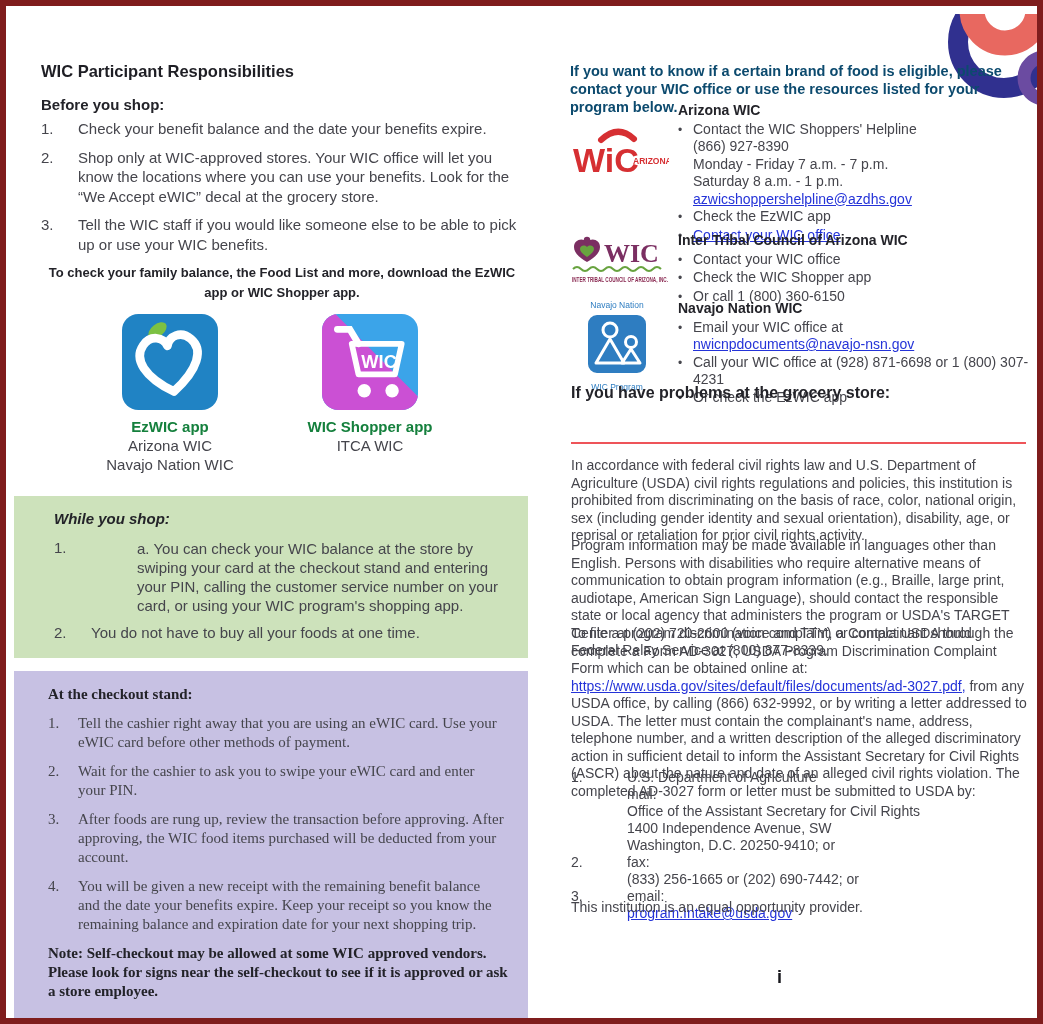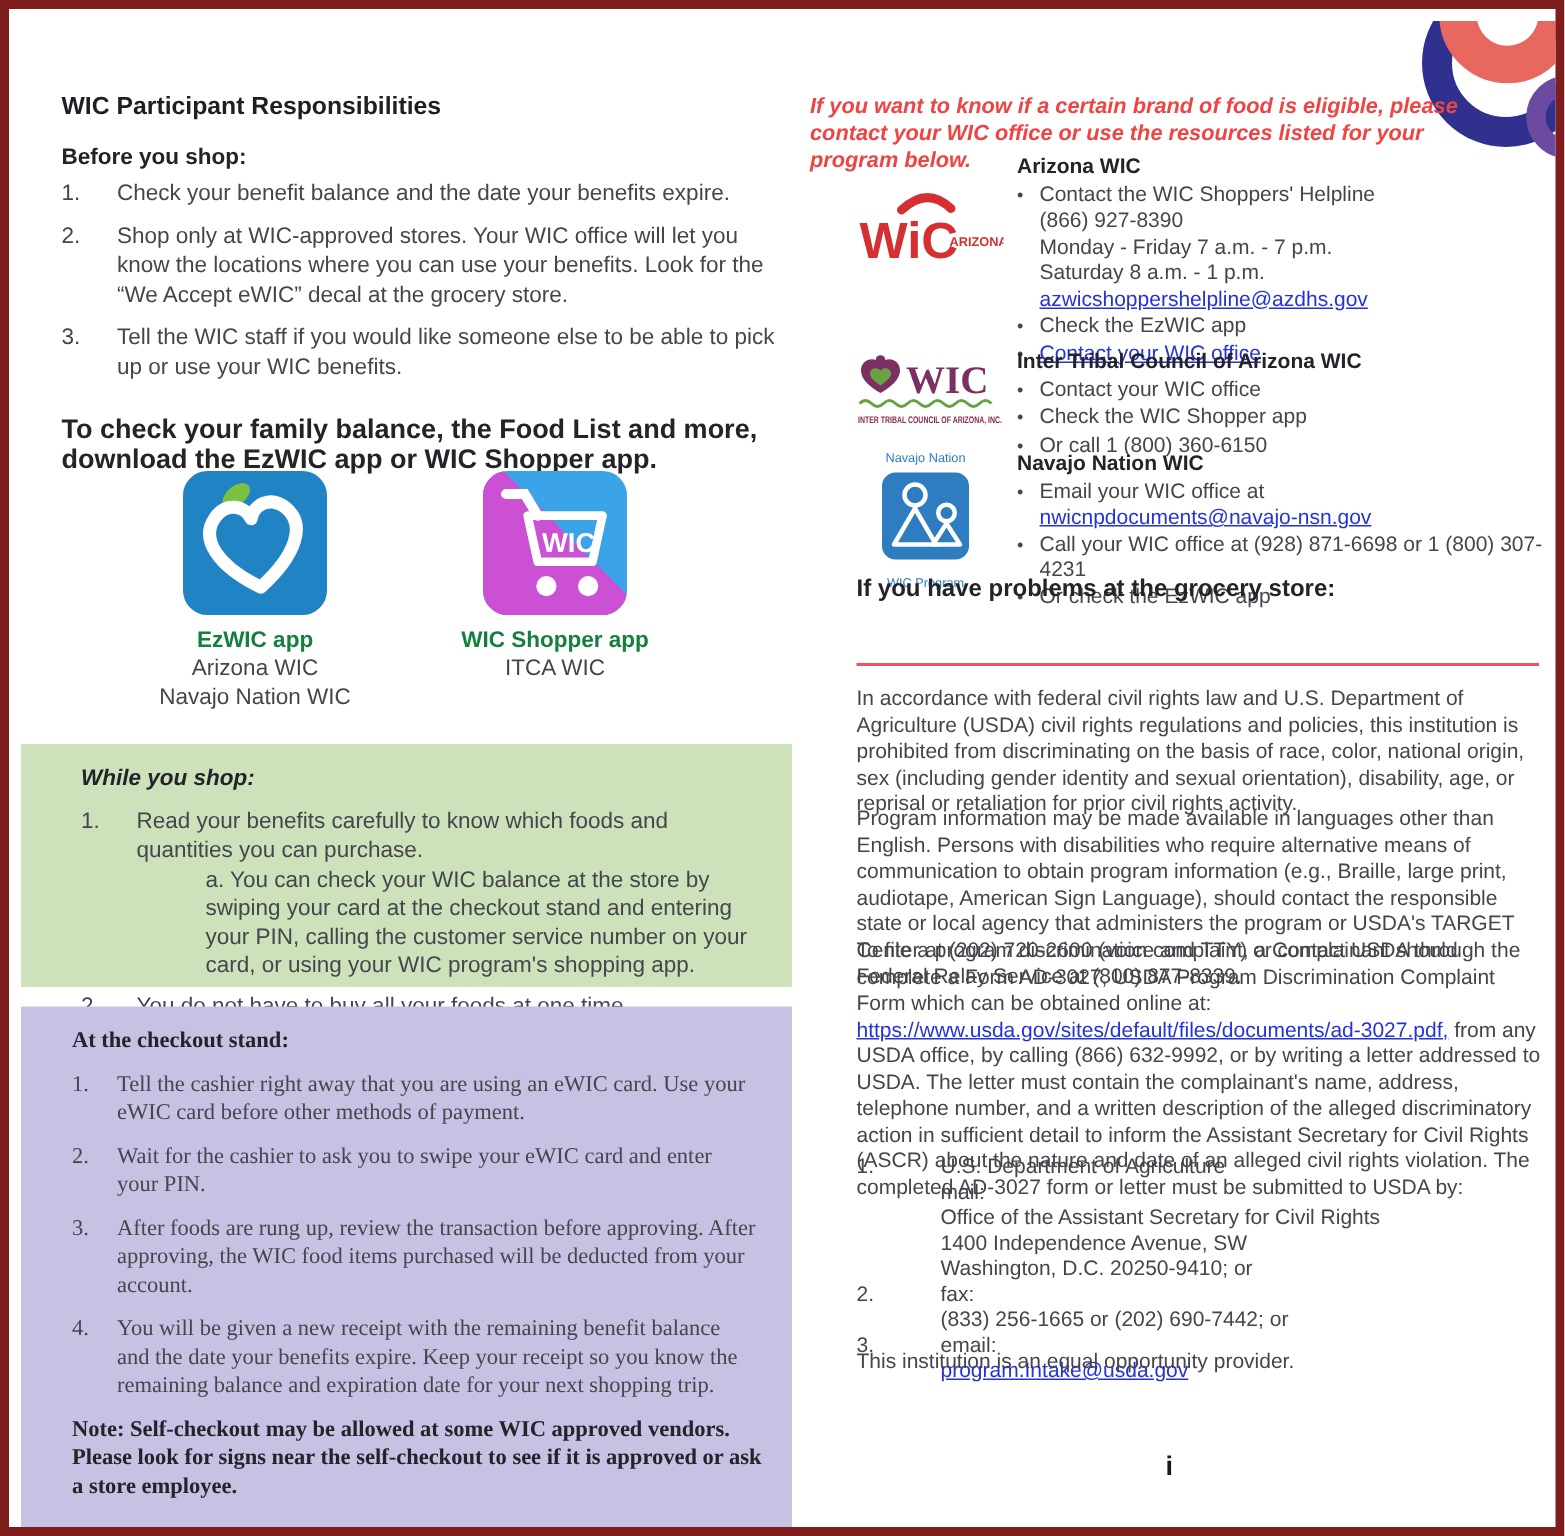--- a/index.html
+++ b/index.html
@@ -15,39 +15,39 @@
   }
   .abs{position:absolute;}
   .bold{font-weight:bold;color:#232329;}
   
   #page-title{left:35px;top:56px;width:480px;font-size:16.5px;font-weight:bold;color:#1e1e24;}
   #before-heading{left:35px;top:90px;font-size:15px;}
   #before-list{left:35px;top:113px;width:482px;font-size:15px;line-height:19.5px;}
   .li{display:flex;margin-bottom:9px;}
   .li .num{flex:0 0 37px;}
   .li .txt{flex:1;}
-  #download-note{left:35px;top:271px;width:482px;font-size:18px;line-height:19.5px;}
+  #download-note{left:35px;top:257px;width:482px;font-size:13px;line-height:19.5px;text-align:center;}
   #apps-row{left:0;top:305px;width:522px;height:170px;}
   .app{position:absolute;text-align:center;font-size:15px;line-height:19px;}
   #app-ezwic{left:78px;top:3px;width:172px;}
   #app-shopper{left:278px;top:3px;width:172px;}
   .app-icon{width:96px;height:96px;display:block;margin:0 auto 7px auto;}
   .app-name{font-weight:bold;color:#15803d;}
   
   #green-box{left:8px;top:490px;width:514px;height:162px;background:#cde2bb;box-sizing:border-box;padding:13px 18px 0 40px;font-size:15px;line-height:19px;}
   #green-box .h{font-size:15px;margin-bottom:10px;font-style:italic;}
   #green-box .li{margin-bottom:8px;}
   #green-box .sub{margin-left:46px;width:372px;margin-top:1px;}
   #purple-box{left:8px;top:665px;width:514px;height:361px;background:#c7c1e3;box-sizing:border-box;padding:14px 24px 0 34px;font-size:15px;line-height:19px;font-family:Liberation Serif, serif;}
   #purple-box .h{font-size:15px;margin-bottom:10px;}
   #purple-box .li .num{flex:0 0 30px;}
   #purple-box .li{margin-bottom:10px;}
   #purple-box .note{font-weight:bold;color:#232329;margin-top:6px;width:462px;}
   
-  #right-intro{left:534px;top:56px;width:462px;font-size:14.5px;line-height:18px;font-weight:bold;color:#ef4444;font-style:italic;}
+  #right-intro{left:564px;top:56px;width:462px;font-size:14.5px;line-height:18px;font-weight:bold;color:#0c4a6e;}
   .prog{left:565px;width:462px;display:flex;position:absolute;}
   .prog-logo{flex:0 0 107px;}
   .prog-body{flex:1;font-size:14px;line-height:17.5px;}
   .prog-name{font-weight:bold;color:#232329;margin-bottom:1px;}
   .brow{display:flex;}
   .brow .dot{flex:0 0 15px;font-size:12px;color:#45454c;padding-top:1px;}
   .brow .btxt{flex:1;}
   #prog-arizona{top:96px;}
   #prog-itca{top:226px;}
   #prog-navajo{top:294px;}
@@ -133,21 +133,20 @@
       <div class="app-name">WIC Shopper app</div>
       <div class="app-line">ITCA WIC</div>
     </div>
   </div>
 
   <div id="green-box" class="abs">
     <div class="h bold">While you shop:</div>
     <div class="li">
       <span class="num">1.</span>
       <div class="txt">
-        <div>Read your benefits carefully to know which foods and quantities you can purchase.</div>
         <div class="sub">a. You can check your WIC balance at the store by swiping your card at the checkout stand and entering your PIN, calling the customer service number on your card, or using your WIC program's shopping app.</div>
       </div>
     </div>
     <div class="li">
       <span class="num">2.</span>
       <div class="txt">You do not have to buy all your foods at one time.</div>
     </div>
   </div>
 
   <div id="purple-box" class="abs">

